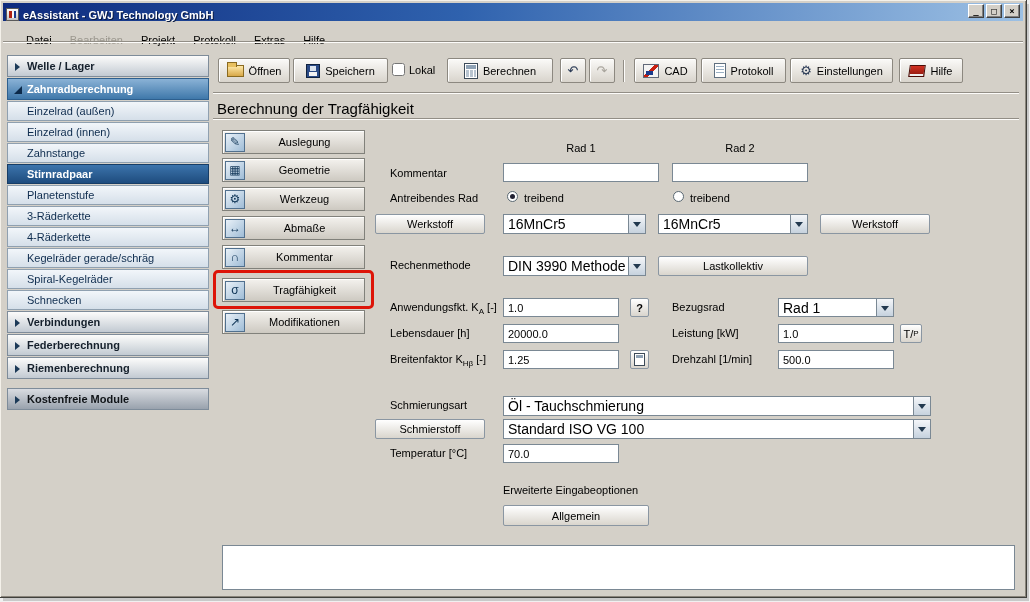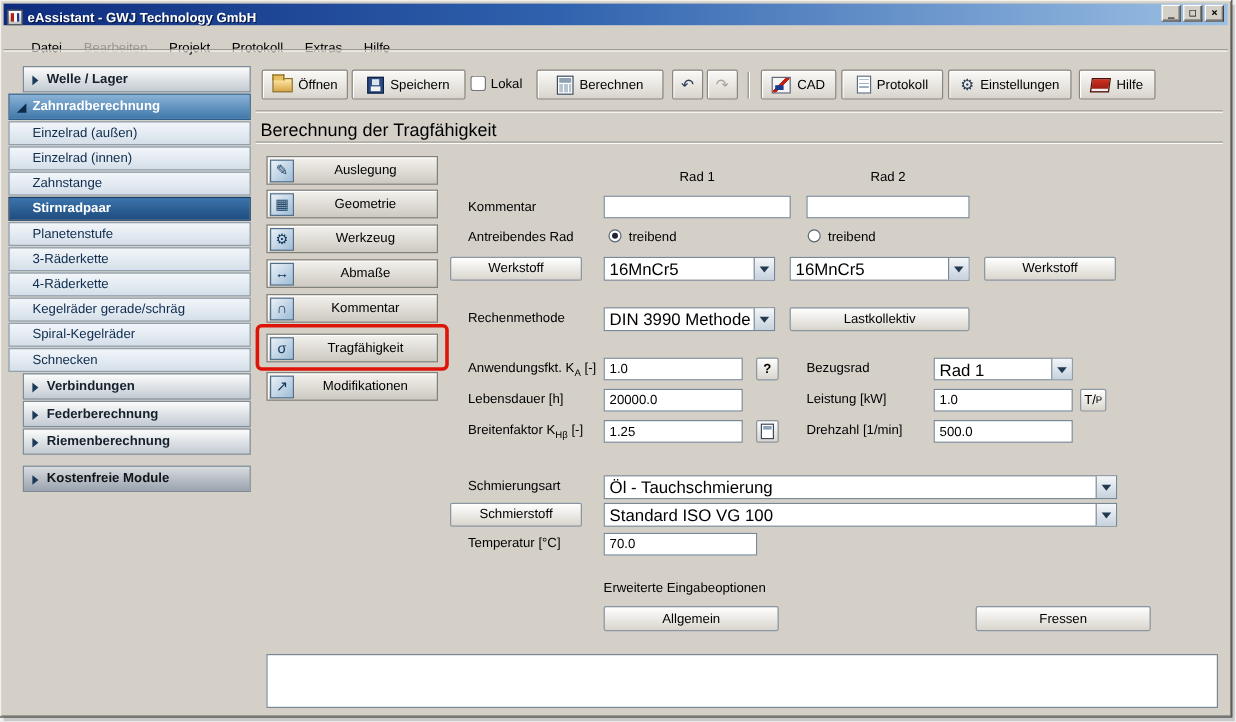--- a/index.html
+++ b/index.html
@@ -28,21 +28,21 @@
   .menubar { position:absolute; left:3px; top:22px; width:1020px; height:19px;
              display:flex; align-items:center; font-size:11px; padding-left:14px; }
   .menu-item { padding:2px 9px; color:#000;margin-top:16px; }
   .menu-item.disabled { color:#9b978e; }
   .menu-sep { position:absolute; left:3px; top:41px; width:1020px; height:2px;
               border-top:1px solid #928e86; border-bottom:1px solid #fdfcfa; }
 
   
   .sb-item { position:relative; height:22px; margin-bottom:1px; display:flex; align-items:center;
              font-size:11px; border:1px solid #7e8c9a; padding-left:19px; }
-  .sb-group { background:linear-gradient(#fcfcfb,#c2cad2); color:#15202c; font-weight:bold;margin-left:12px; }
+  .sb-group { background:linear-gradient(#fcfcfb,#c2cad2); color:#15202c; font-weight:bold; }
   .sb-main  { background:linear-gradient(#8ab2d6,#3f78aa); color:#fff; font-weight:bold; border-color:#2d5f8e; }
   .sb-child { height:20px; background:linear-gradient(#f2f6fa,#d5dfe9); color:#0e2c4e; border-color:#8fa0b0; }
   .sb-child.sel { background:linear-gradient(#3c74ac,#1e4c7e); color:#fff; font-weight:bold; border-color:#173d66; }
   .sb-free  { background:linear-gradient(#d9dce1,#99a2ad); color:#101418; margin-top:9px; }
   .tri-r { position:absolute; left:7px; top:7px; width:0; height:0;
            border-top:4px solid transparent; border-bottom:4px solid transparent;
            border-left:5px solid #1c3a58; }
   .tri-exp { position:absolute; left:6px; top:7px; width:0; height:0;
            border-left:8px solid transparent; border-bottom:8px solid #0c2a4a; }
 
@@ -351,21 +351,20 @@
       </span>
   </div>
   <div class="fbtn" style="left:375px;top:419px;width:110px;">Schmierstoff</div>
   <div class="combo" style="left:503px;top:419px;width:428px;">
     <span class="combo-val">Standard ISO VG 100</span>
     <span class="combo-btn">
         <span class="tri-d"></span>
       </span>
   </div>
   <div class="flabel" style="left:390px;top:447px;">Temperatur [°C]</div>
-  <input class="tfield" style="left: 503px; top: 444px; width: 128px;" value="70.0">
+  <input class="tfield" style="left: 503px; top: 444px; width: 116px;" value="70.0">
 
   <div class="flabel" style="left:503px;top:484px;">Erweiterte Eingabeoptionen</div>
   <div class="fbtn" style="left:503px;top:505px;width:146px;height:21px;">Allgemein</div>
-  <div class="fbtn" style="left:813px;top:505px;width:146px;height:21px;">Fressen</div>
 
   <div class="results"></div>
 
 </div>
 
 </body></html>

